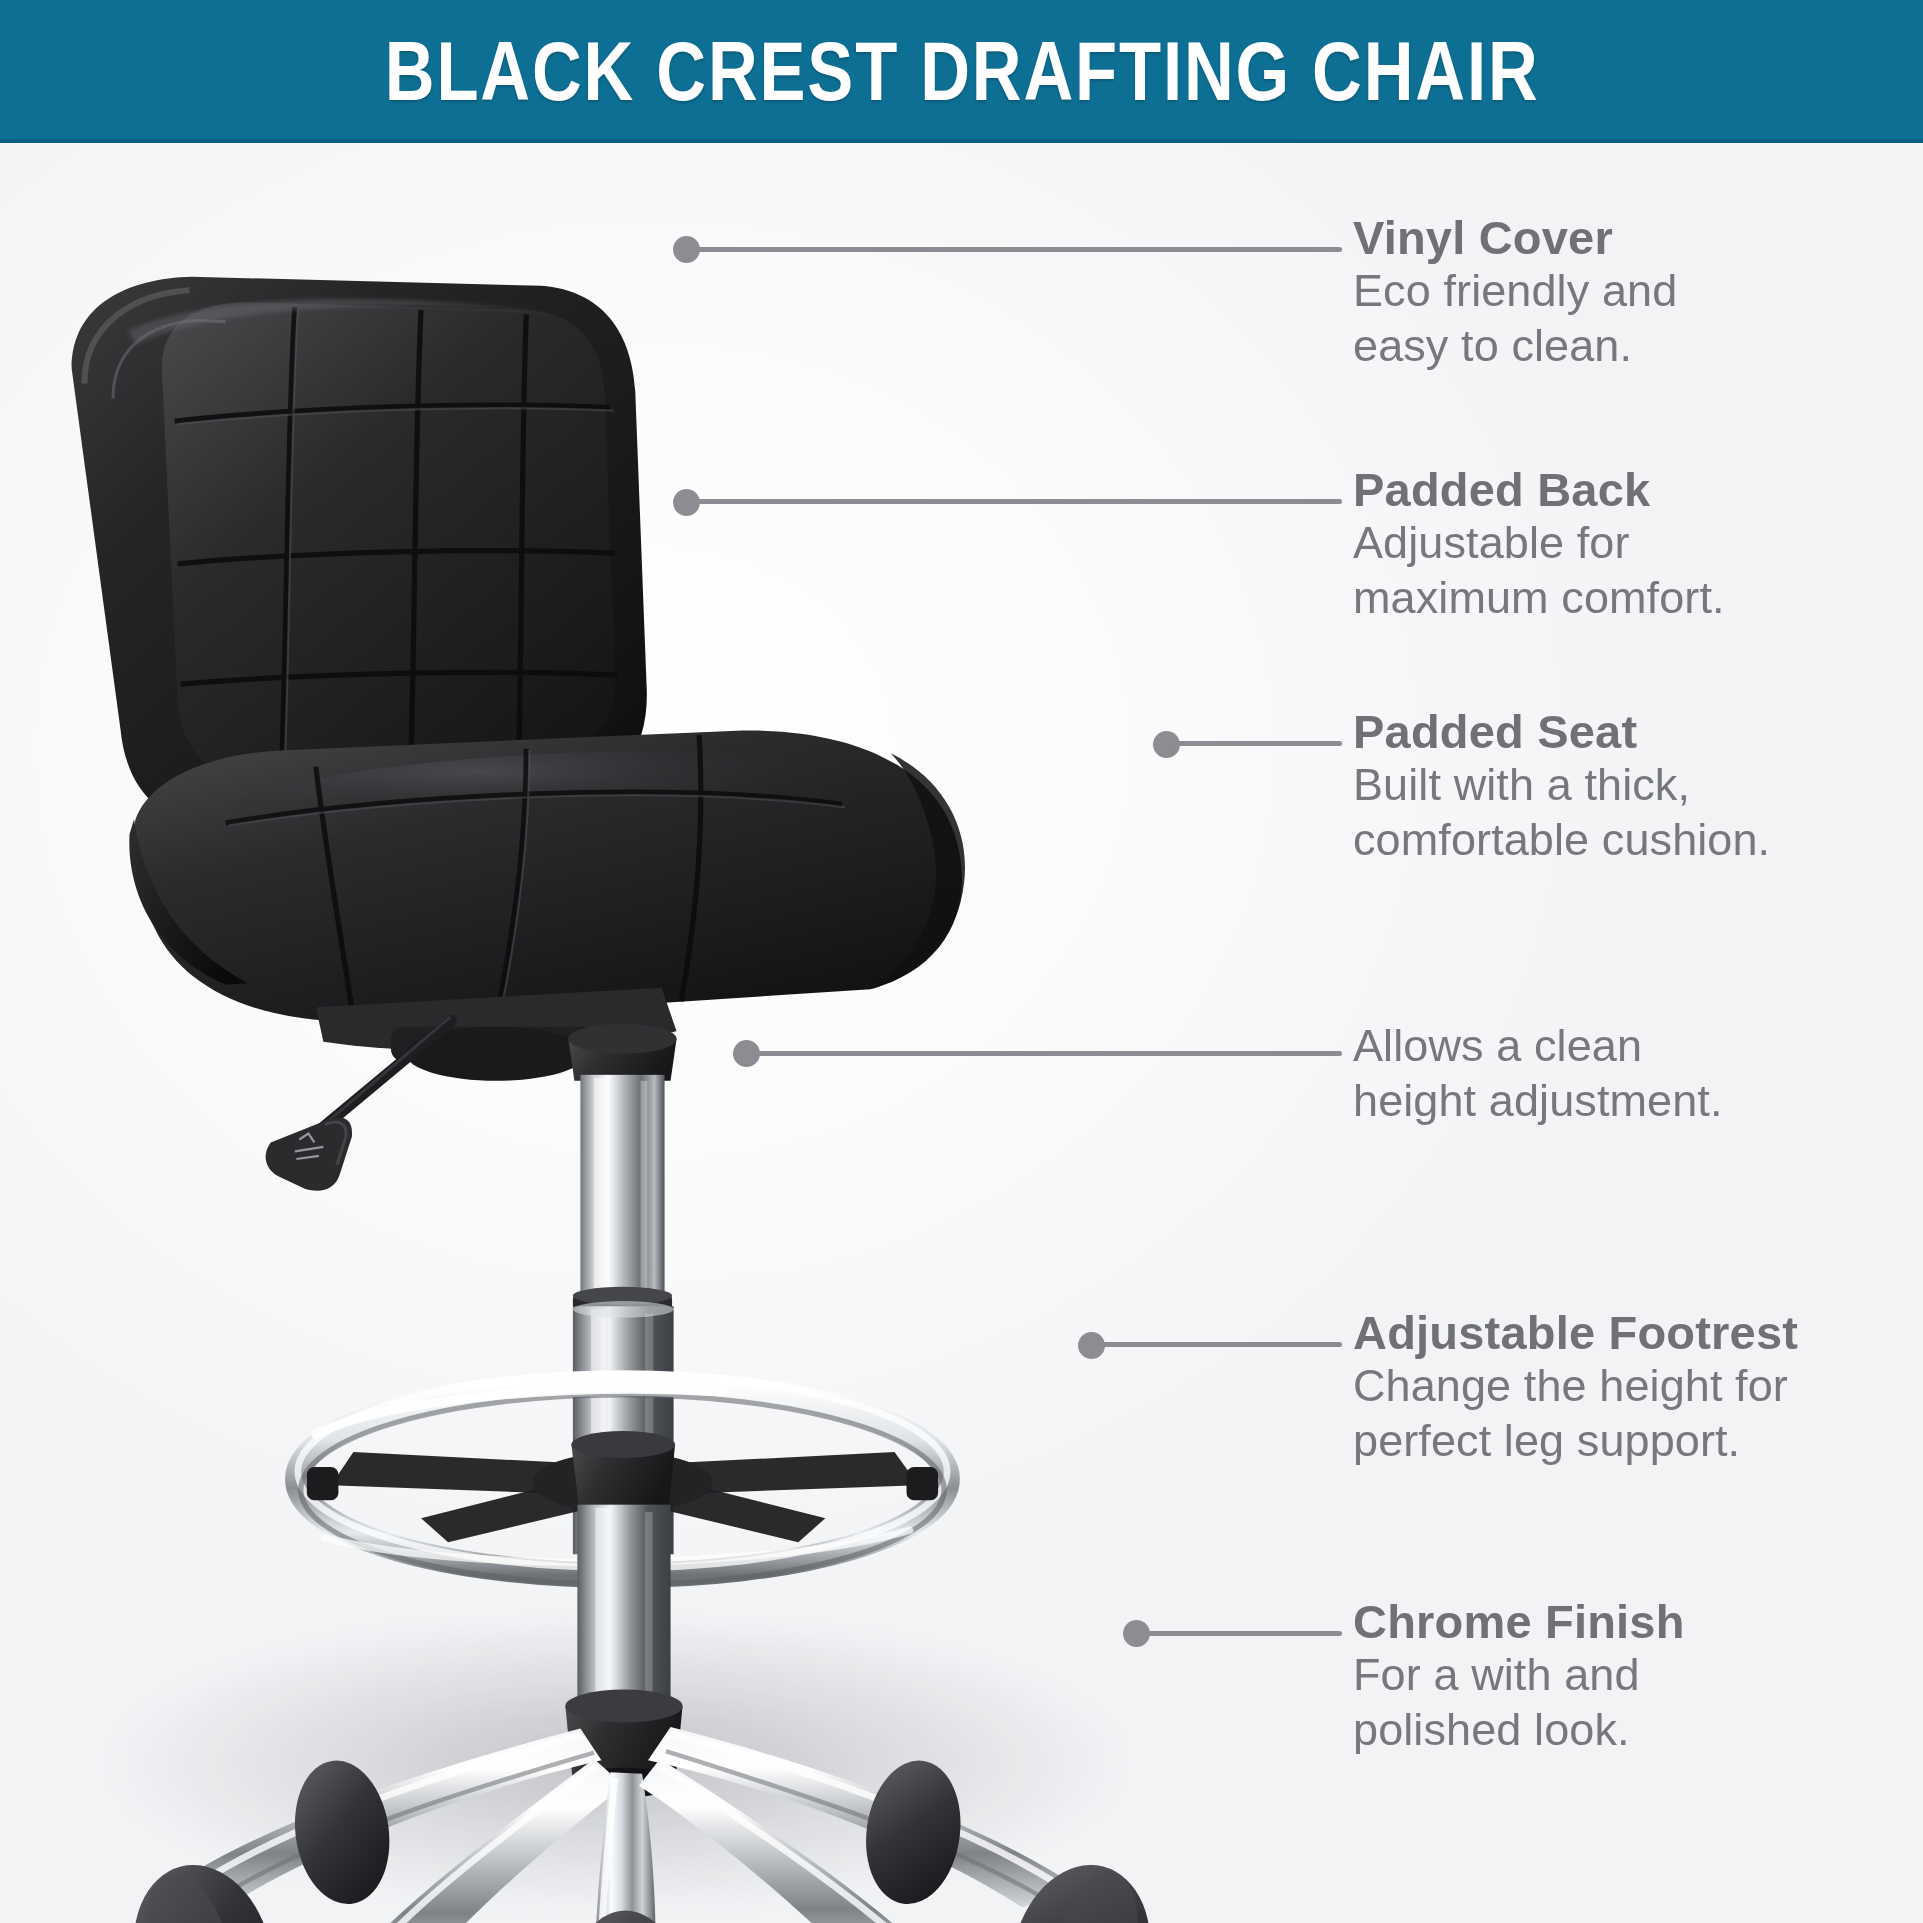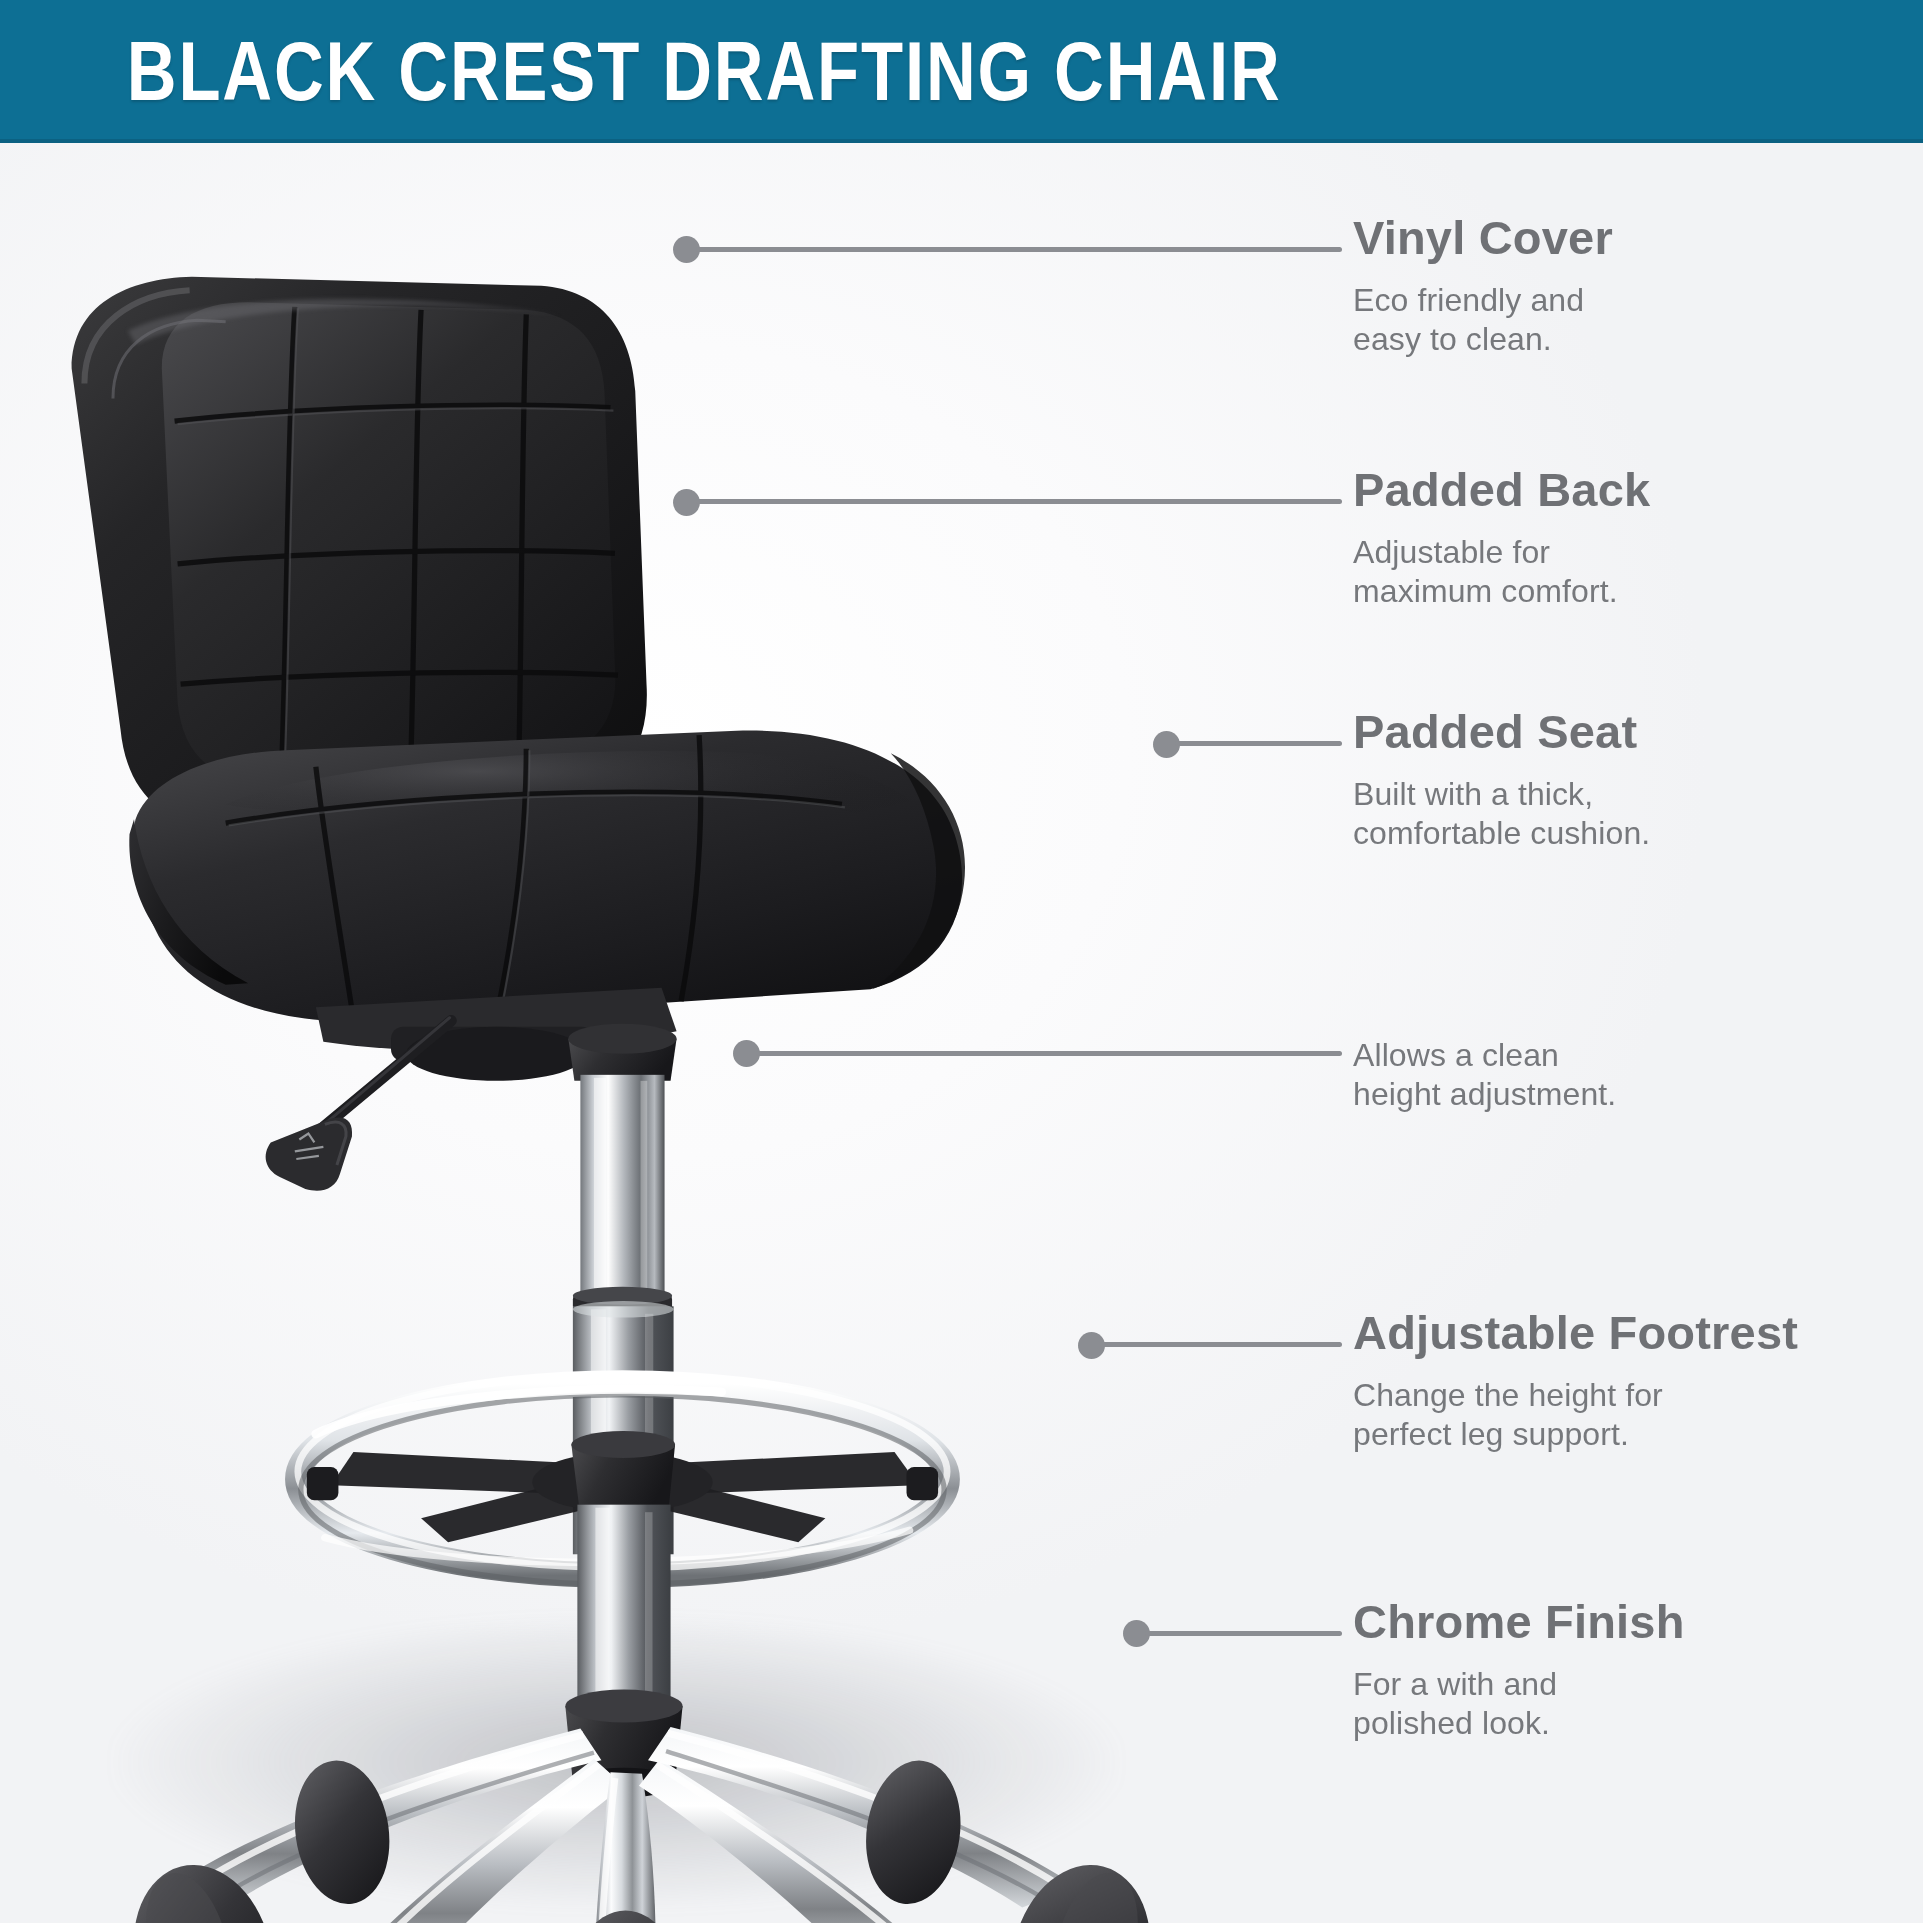--- a/index.html
+++ b/index.html
@@ -8,21 +8,21 @@
     font-family:"Liberation Sans", sans-serif;
     background:#ffffff;
     overflow:hidden;
     position:relative;
   }
 
   
   #header-band{
     position:absolute; left:0; top:0; width:1924px; height:143px;
     background:#0d6f94;
-    display:flex; align-items:center; justify-content:flex-start;
+    display:flex; align-items:center; justify-content:center;
   }
   #header-band::after{
     content:""; position:absolute; left:0; bottom:0; width:100%; height:3.8px;
     background:rgba(0,0,0,.12);
   }
   #page-title{
     color:#ffffff;
     font-family:"Liberation Sans Narrow","Liberation Sans", sans-serif;
     font-weight:700;
     font-size:84px;
@@ -49,24 +49,24 @@
     font-weight:700;
     font-size:47px;
     color:#6f7175;
     letter-spacing:0.2px;
     white-space:nowrap;
     line-height:1.04;
   }
   .callout-body{
     font-family:"Liberation Sans Narrow","Liberation Sans", sans-serif;
     font-weight:400;
-    font-size:32px;
+    font-size:45px;
     color:#76787c;
     line-height:1.22;
-    margin-top:18px;
+    margin-top:1px;
     letter-spacing:0.1px;
   }
   .callout-body span{ display:block; white-space:nowrap; }
 
   
   .leader{ position:absolute; height:5.3px; background:#8b8d92; border-radius:3px; }
   .leader-dot{
     position:absolute; width:27px; height:27px; border-radius:50%;
     background:#8b8d92;
   }

